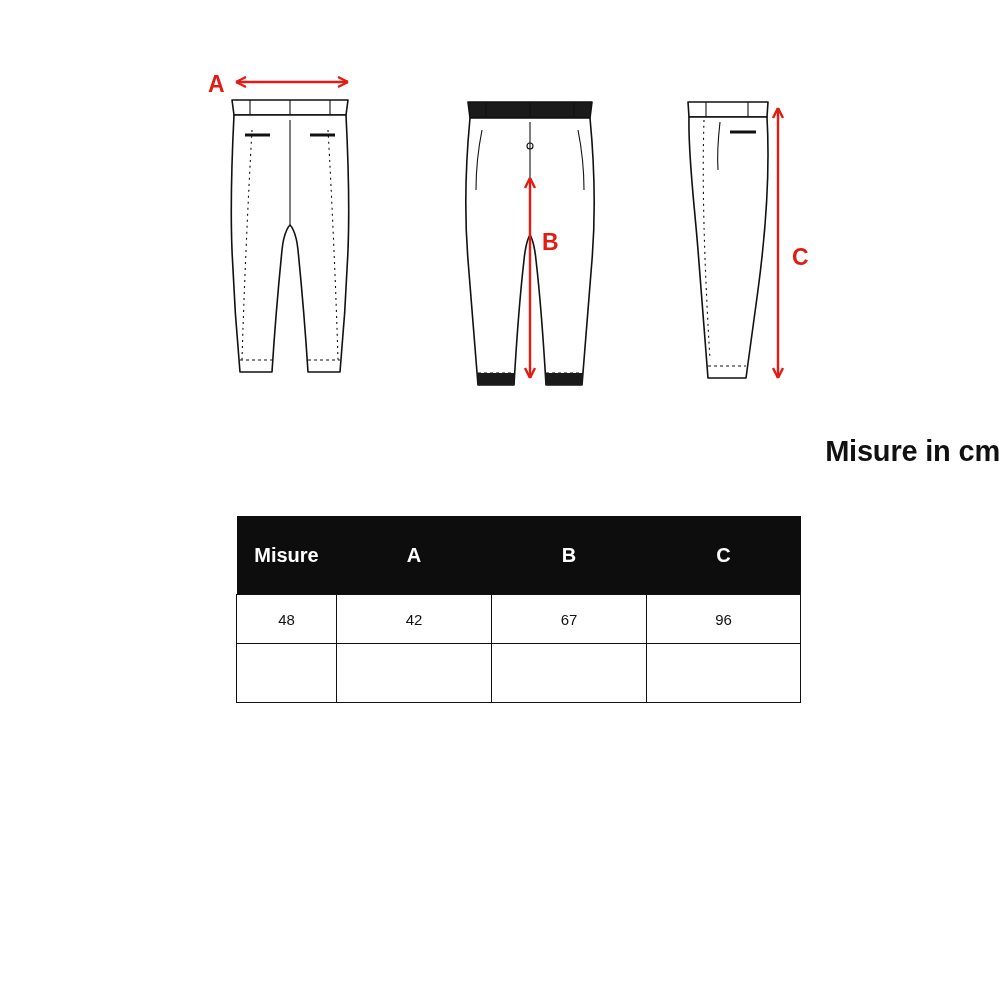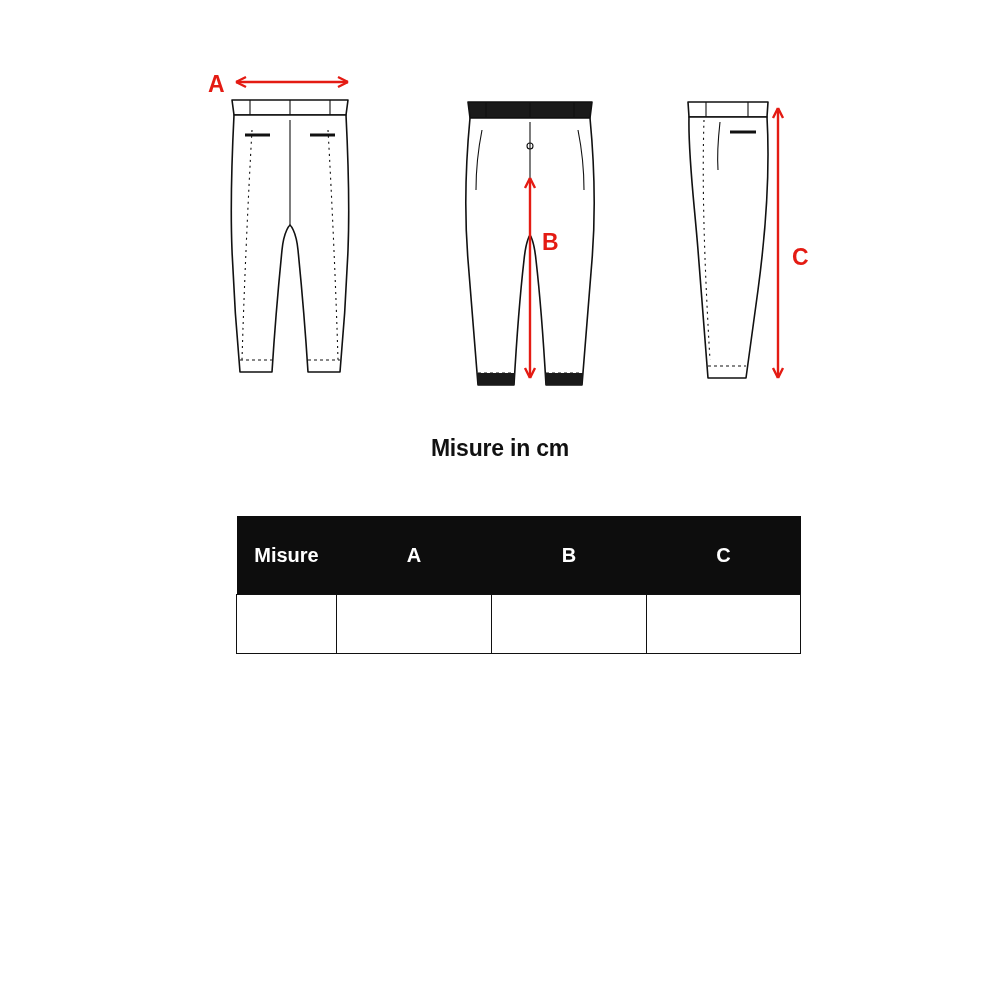--- a/index.html
+++ b/index.html
@@ -36,22 +36,22 @@
   .fig-front { left: 190px; }
   .fig-back  { left: 430px; }
   .fig-side  { left: 660px; }
 
   
   .caption {
     position: absolute;
     left: 0;
     top: 435px;
     width: 1000px;
-    text-align: center;
-    font-size: 23px;
+    text-align: right;
+    font-size: 29px;
     font-weight: bold;
     letter-spacing: -0.2px;
     color: #111111;
   }
 
   
   .table-wrap {
     position: absolute;
     left: 236px;
     top: 516px;
@@ -221,20 +221,26 @@
       </colgroup>
       <thead>
         <tr>
           <th>Misure</th>
           <th>A</th>
           <th>B</th>
           <th>C</th>
         </tr>
       </thead>
       <tbody>
+        <tr>
+          <td>48</td>
+          <td>42</td>
+          <td>67</td>
+          <td>96</td>
+        </tr>
         <tr class="empty-row">
           <td></td>
           <td></td>
           <td></td>
           <td></td>
         </tr>
       </tbody>
     </table>
   </div>
 

